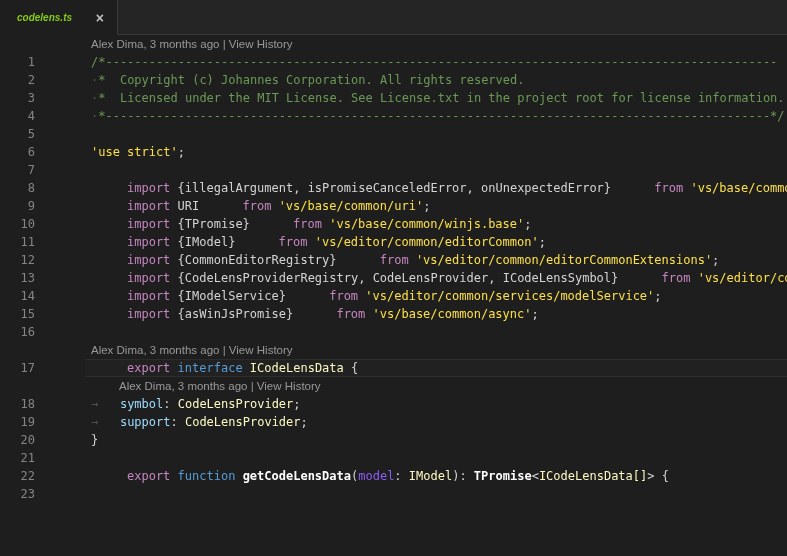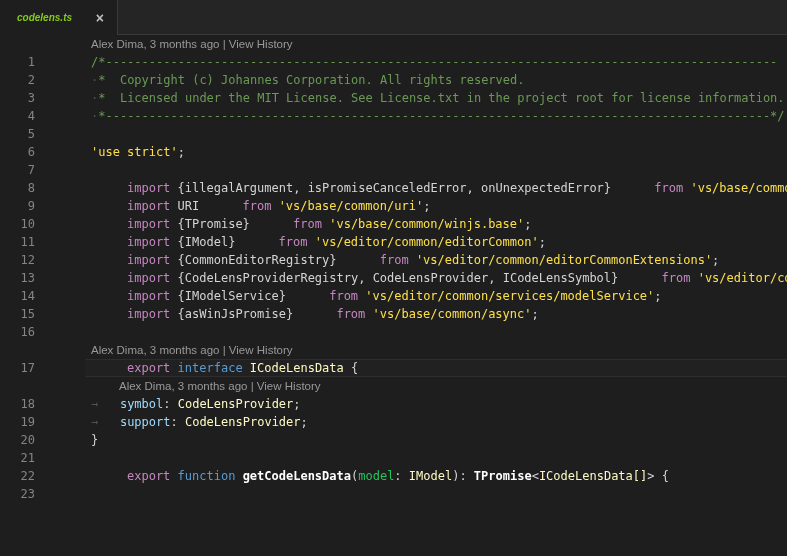--- a/index.html
+++ b/index.html
@@ -48,21 +48,21 @@
   }
   
   .tk-p  { color:#d4d4d4; }
   .tk-c  { color:#6a9955; }
   .tk-s  { color:#fde047; }
   .tk-k  { color:#569cd6;margin-top:25px; }
   .tk-kc { color:#c586c0;margin-left:36px; }
   .tk-t  { color:#fef9c3; }
   .tk-v  { color:#9cdcfe; }
   .tk-fn { color:#ffffff; font-weight:bold; }
-  .tk-pm { color:#22c55e; }
+  .tk-pm { color:#8b5cf6; }
   .tk-ws { color:#505050; }
 </style>
 </head>
 <body>
 
 <div class="window">
   <div class="tabbar">
     <div class="tab active">
       <span class="tab-title">codelens.ts</span>
       <span class="tab-close">×</span>

